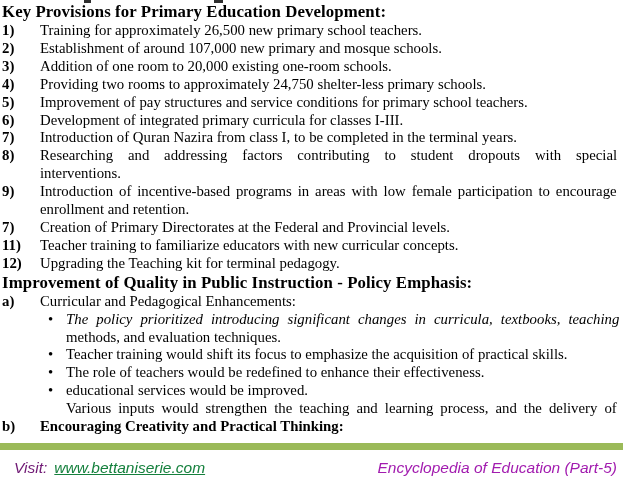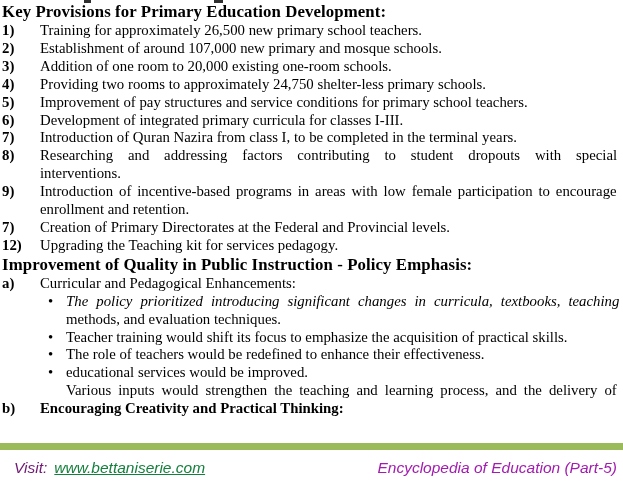--- a/index.html
+++ b/index.html
@@ -149,25 +149,31 @@
       </div>
     </div>
 
     <div class="nrow">
       <span class="num">7)</span>
       <div class="ntxt">
           <div class="line"><span>Creation of Primary Directorates at the Federal and Provincial levels.</span></div>
         </div>
     </div>
 
+    <div class="nrow">
+      <span class="num">11)</span>
+      <div class="ntxt">
+          <div class="line"><span>Teacher training to familiarize educators with new curricular concepts.</span></div>
+        </div>
+    </div>
 
     <div class="nrow">
       <span class="num">12)</span>
       <div class="ntxt">
-          <div class="line"><span>Upgrading the Teaching kit for services pedagogy.</span></div>
+          <div class="line"><span>Upgrading the Teaching kit for terminal pedagogy.</span></div>
         </div>
     </div>
 
     <div class="h2">Improvement of Quality in Public Instruction - Policy Emphasis:</div>
 
     <div class="nrow">
       <span class="num">a)</span>
       <div class="ntxt">
           <div class="line"><span>Curricular and Pedagogical Enhancements:</span></div>
         </div>

